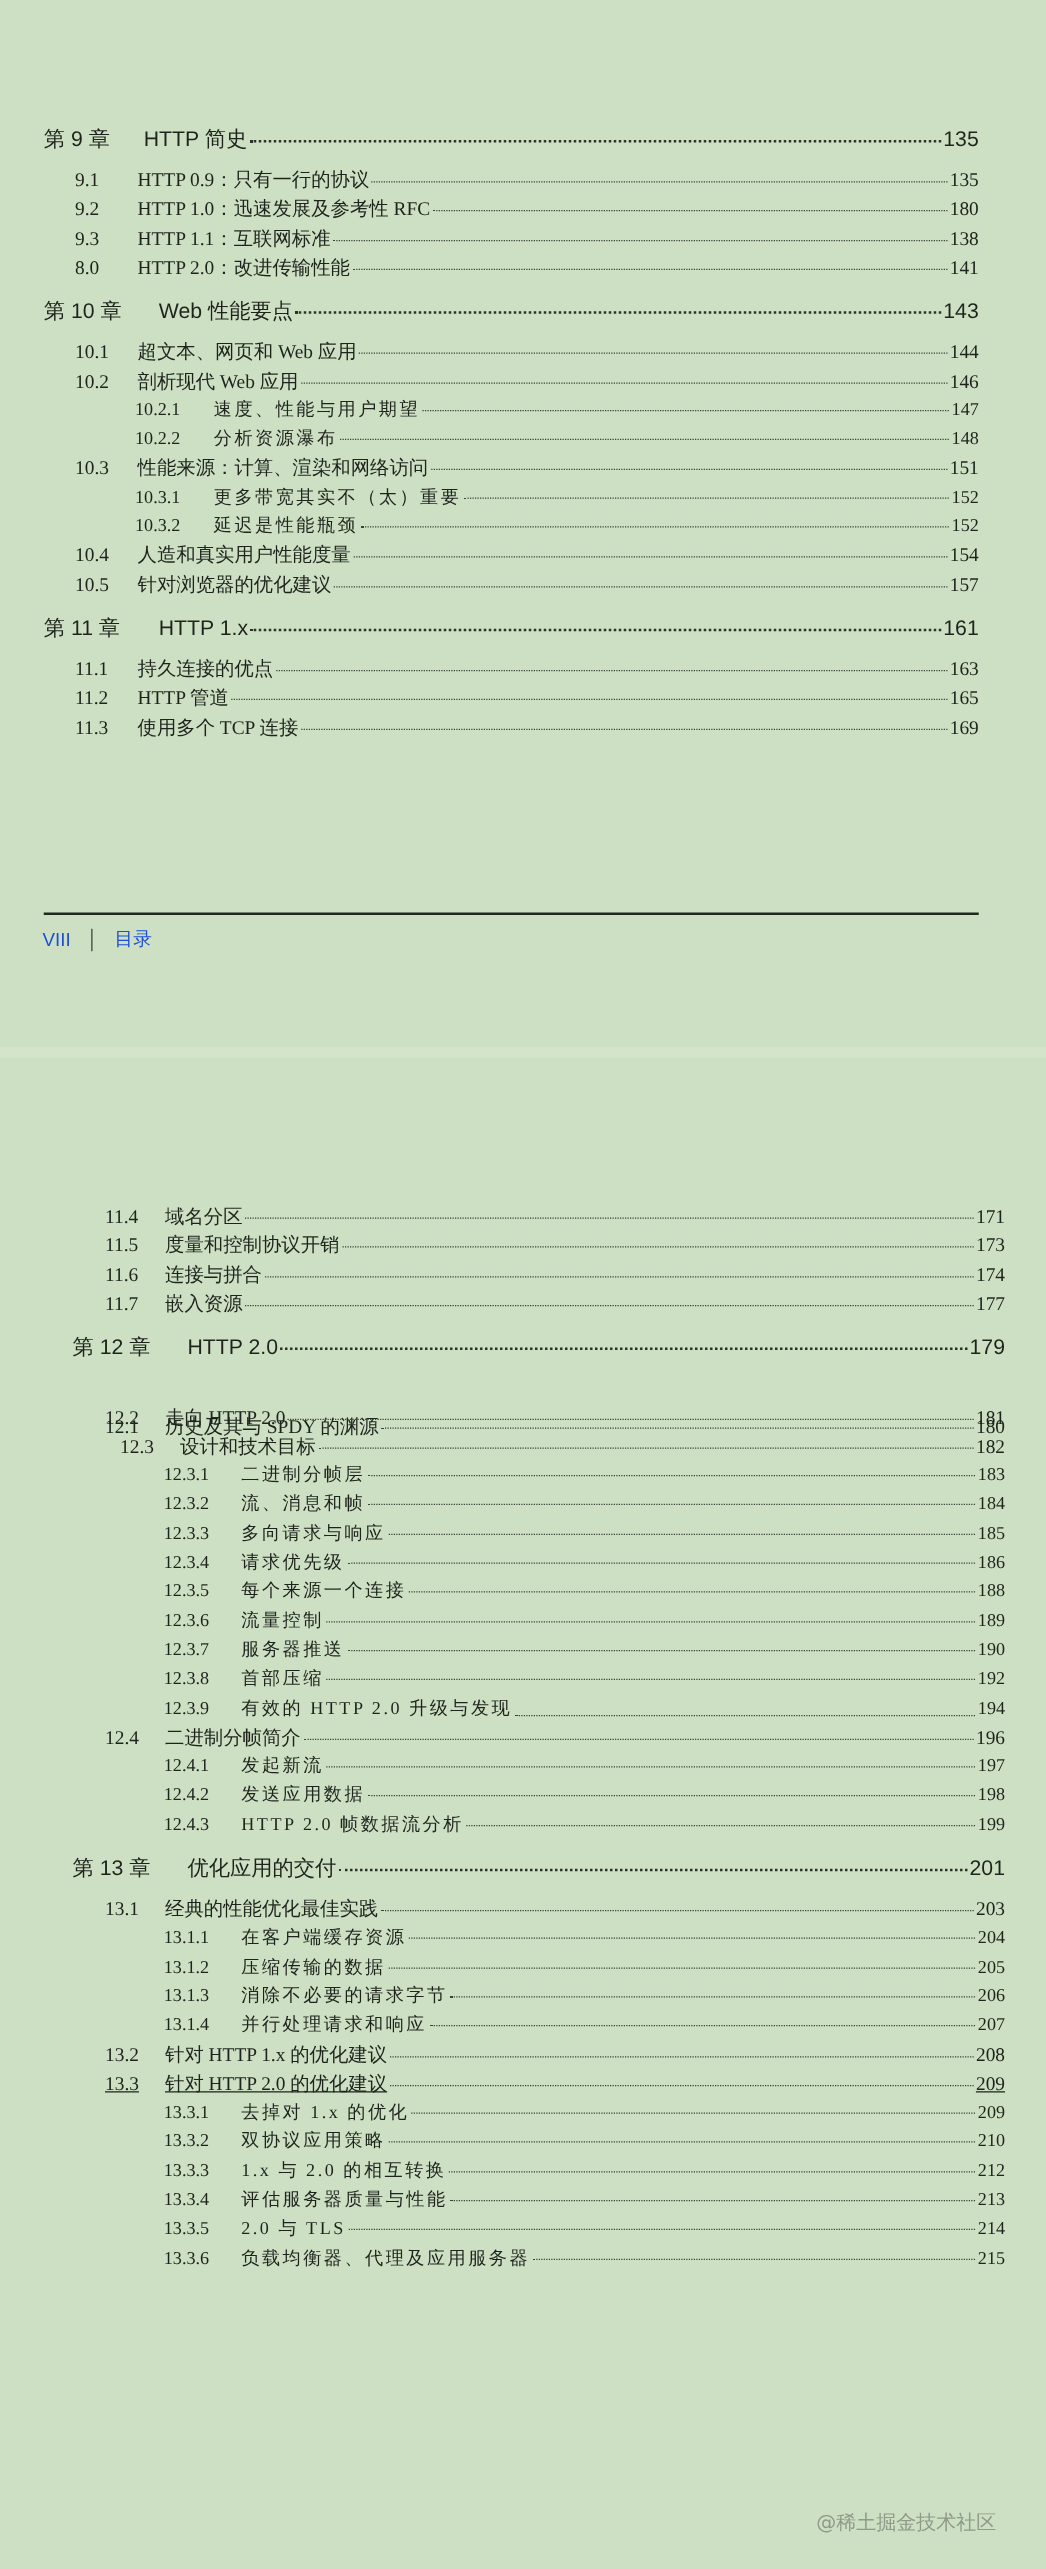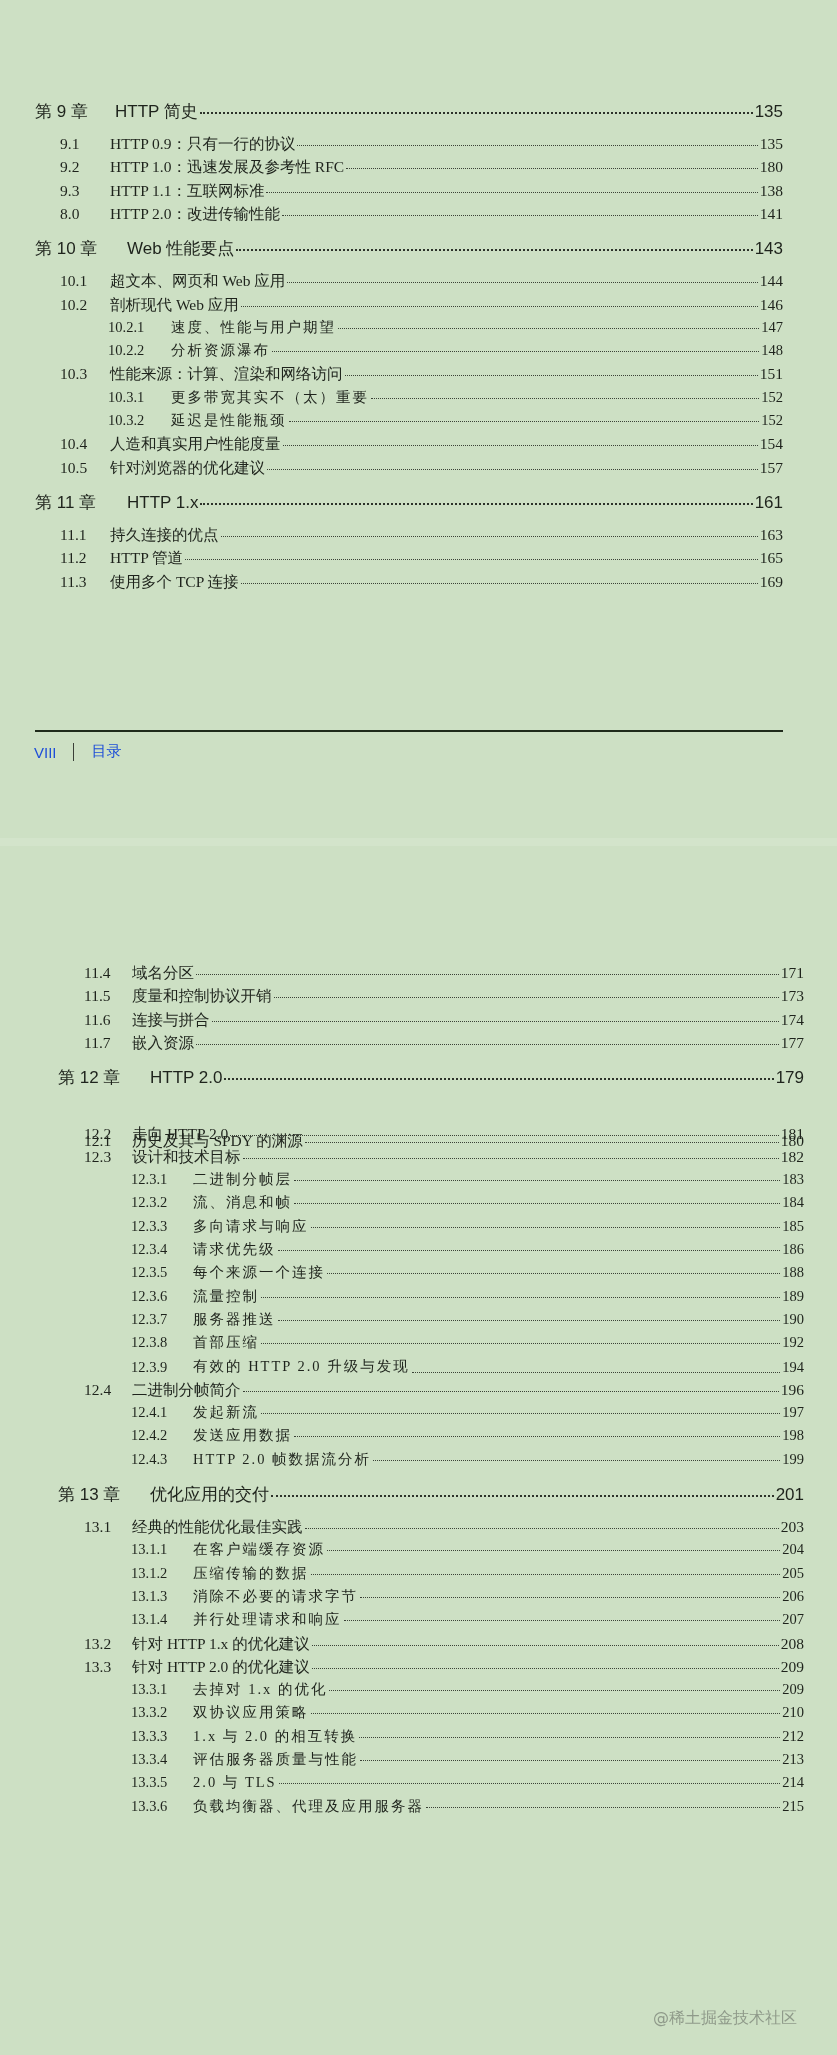--- a/index.html
+++ b/index.html
@@ -217,21 +217,21 @@
         <span class="leader"></span>
         <span class="pg">180</span>
       </div>
       <div class="row section" style="left: 84px; width: 720px; top: 283.5px;">
         <span class="num" style="width: 48px;">12.2</span>
         <span class="title">走向 HTTP 2.0</span>
         <span class="leader"></span>
         <span class="pg">181</span>
       </div>
       <div class="row section" style="left: 84px; width: 720px; top: 306.8px;">
-        <span class="num" style="width: 48px;">12.3</span>
+        <span class="num" style="width: 48px; margin-left: 12px;">12.3</span>
         <span class="title">设计和技术目标</span>
         <span class="leader"></span>
         <span class="pg">182</span>
       </div>
       <div class="row sub" style="left: 131px; width: 673px; top: 330.1px;">
         <span class="num" style="width: 62px;">12.3.1</span>
         <span class="title">二进制分帧层</span>
         <span class="leader"></span>
         <span class="pg">183</span>
       </div>
@@ -342,21 +342,21 @@
         <span class="title">并行处理请求和响应</span>
         <span class="leader"></span>
         <span class="pg">207</span>
       </div>
       <div class="row section" style="left: 84px; width: 720px; top: 793.5px;">
         <span class="num" style="width: 48px;">13.2</span>
         <span class="title">针对 HTTP 1.x 的优化建议</span>
         <span class="leader"></span>
         <span class="pg">208</span>
       </div>
-      <div class="row section" style="left: 84px; width: 720px; top: 816.8px;">
+      <div class="row section" style="left: 84px; width: 720px; top: 816.8px; text-decoration: underline;">
         <span class="num" style="width: 48px;">13.3</span>
         <span class="title">针对 HTTP 2.0 的优化建议</span>
         <span class="leader"></span>
         <span class="pg">209</span>
       </div>
       <div class="row sub" style="left: 131px; width: 673px; top: 840.1px;">
         <span class="num" style="width: 62px;">13.3.1</span>
         <span class="title">去掉对 1.x 的优化</span>
         <span class="leader"></span>
         <span class="pg">209</span>

